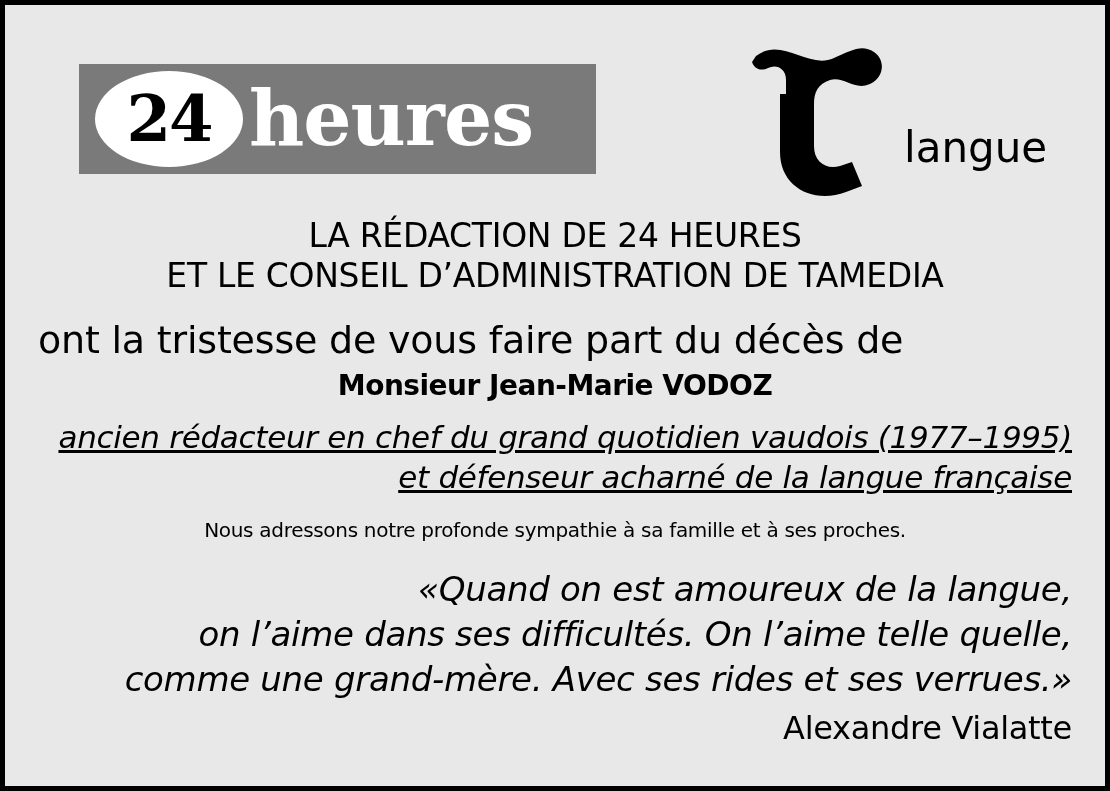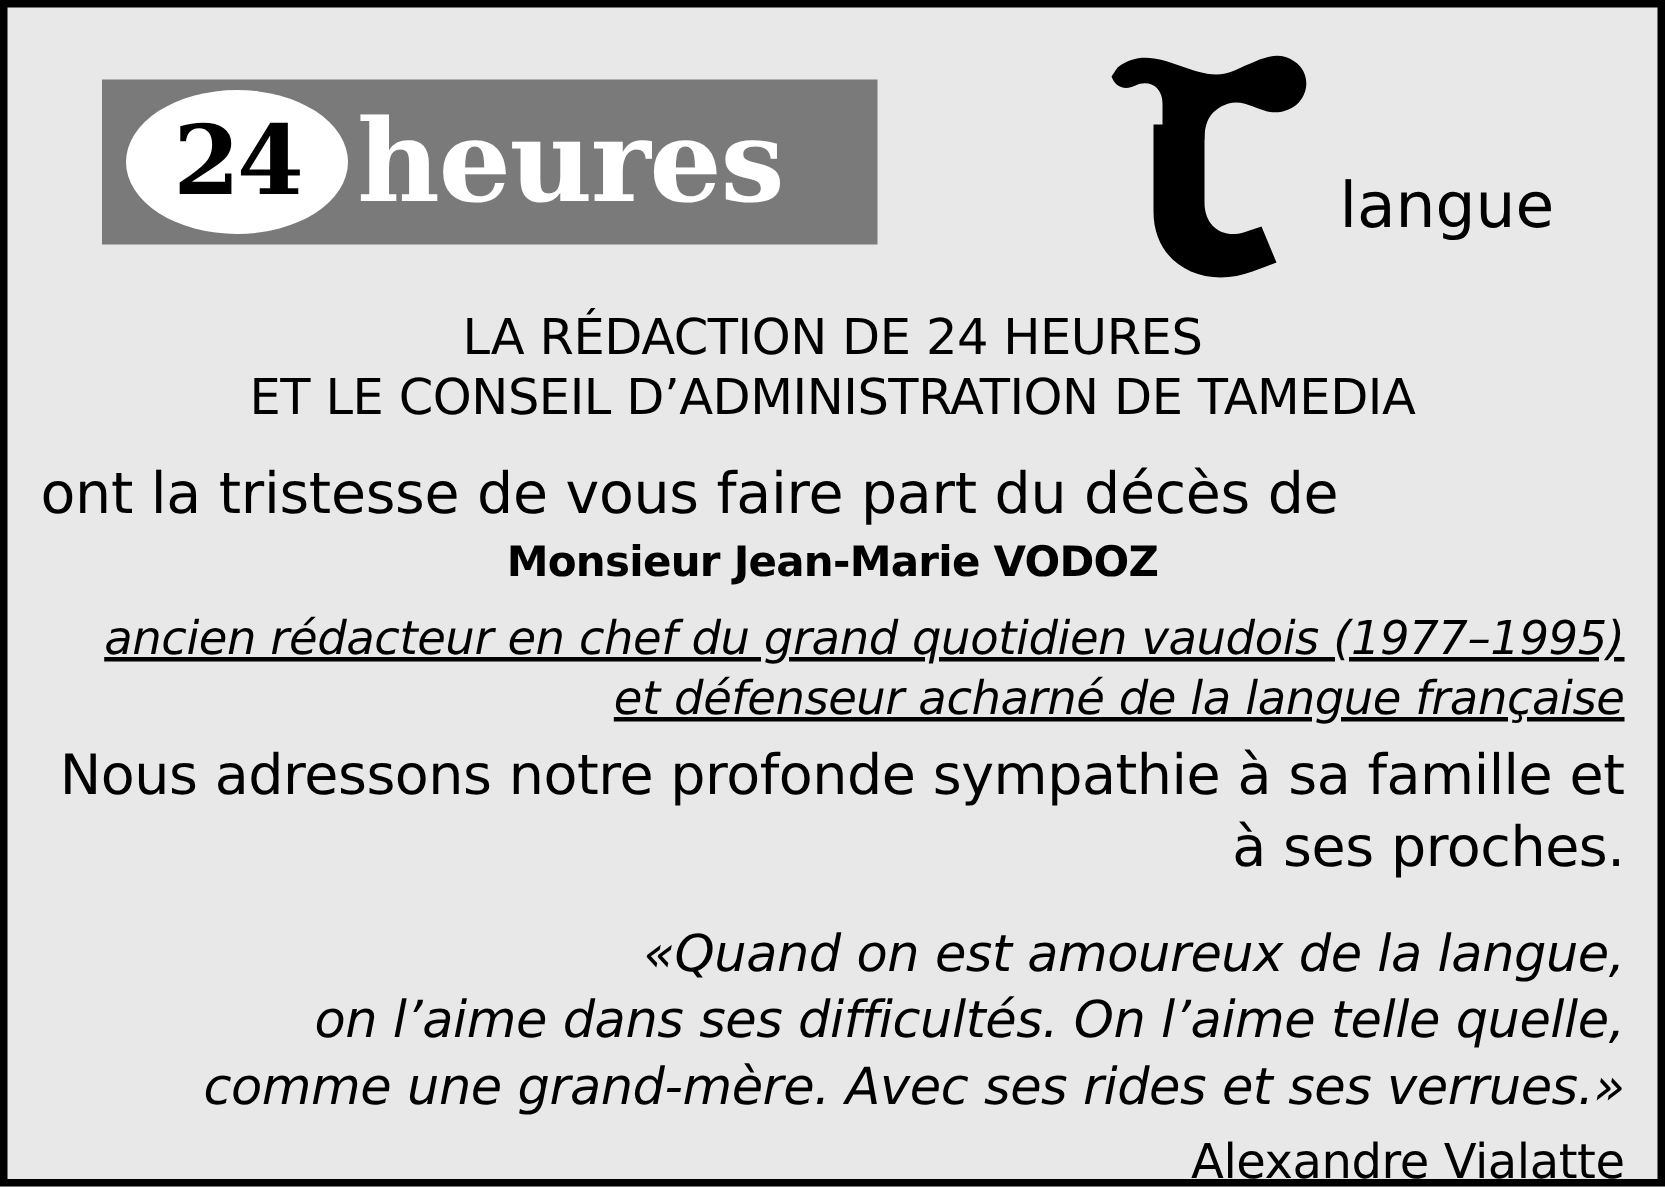--- a/index.html
+++ b/index.html
@@ -13,21 +13,21 @@
     font-family: "DejaVu Sans", sans-serif;
   }
 
   .notice {
     position: relative;
     box-sizing: border-box;
     width: 1110px;
     height: 791px;
     background: #e8e8e8;
     border: 5px solid #000000;
-    padding: 0;
+    padding: 11px;
     overflow: hidden;
   }
 
   
   .logo-row {
     position: relative;
     height: 200px;
   }
 
   .logo-24heures {
@@ -128,24 +128,24 @@
     text-align: right;
     font-style: italic;
     font-size: 31px;
     line-height: 1.28;
     margin-top: 14px;
     letter-spacing: -0.3px;
     text-decoration: underline;
   }
 
   .sympathy {
-    text-align: right;
-    font-size: 37px;
+    text-align: center;
+    font-size: 20px;
     line-height: 1.3;
-    margin-top: 7px;
+    margin-top: 20px;
     letter-spacing: -0.3px;
   }
 
   .quote {
     text-align: right;
     font-style: italic;
     font-size: 34px;
     line-height: 1.32;
     margin-top: 24px;
     letter-spacing: -0.3px;

